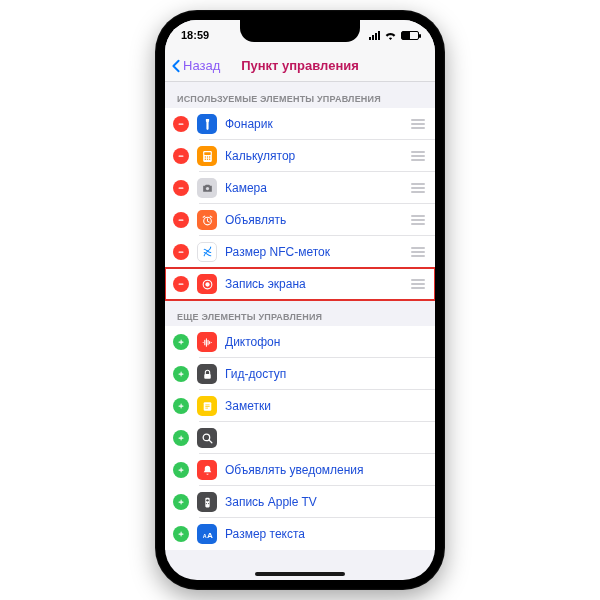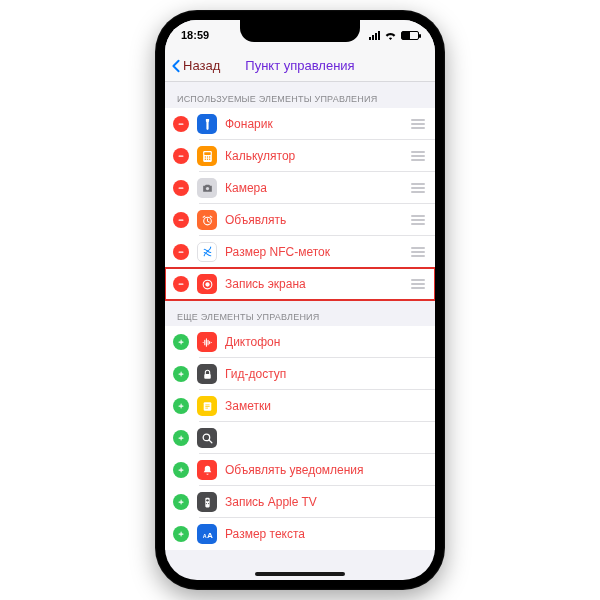--- a/index.html
+++ b/index.html
@@ -51,35 +51,36 @@
   .nav {
     height: 32px; flex: 0 0 32px;
     background: #f7f7f8;
     border-bottom: 1px solid #d8d8dc;
     display: flex; align-items: center;
     padding: 0 6px;
     position: relative;
   }
   .back {
     display: flex; align-items: center;
-    color: #7f1d1d; font-size: 13px;
+    color: #8b5cf6; font-size: 13px;
     gap: 2px; cursor: pointer;
   }
   .title {
     position: absolute; left: 0; right: 0;
     text-align: center;
-    font-size: 13px; font-weight: 400; color:#6d28d9;
+    font-size: 13px; font-weight: 700; color:#be185d;
     pointer-events: none;
   }
   .content { flex: 1; overflow-y: hidden; }
   .section-header {
     font-size: 9px; color: #8a8a8e;
     padding: 12px 12px 4px 12px;
     text-transform: uppercase;
     letter-spacing: 0.2px;
+    font-weight: bold;
   }
   .list { background: #fff; }
   .row {
     display: flex; align-items: center;
     height: 32px;
     padding: 0 10px 0 8px;
     position: relative;
   }
   .row::after {
     content:""; position:absolute; left: 34px; right:0; bottom:0;
@@ -101,21 +102,21 @@
   .action-btn.remove { background:#ff3b30; }
   .action-btn.add { background:#34c759; }
   .action-btn svg { width:10px;height:10px; }
   .app-icon {
     width: 20px; height: 20px; border-radius: 5px;
     flex: 0 0 20px;
     margin-right: 8px;
     display:flex;align-items:center;justify-content:center;
     font-size: 10px; color:#fff;
   }
-  .label { font-size: 12px; color:#ef4444; flex:1; }
+  .label { font-size: 12px; color:#1d4ed8; flex:1; }
   .grip {
     display:flex;flex-direction:column;gap:2px;
     cursor:grab;
   }
   .grip b{display:block;width:14px;height:2px;background:#c7c7cc;border-radius:1px;}
   .home-ind {
     position:absolute;bottom:4px;left:50%;transform:translateX(-50%);
     width:90px;height:4px;background:#000;border-radius:3px;opacity:.9;
   }
 </style>

